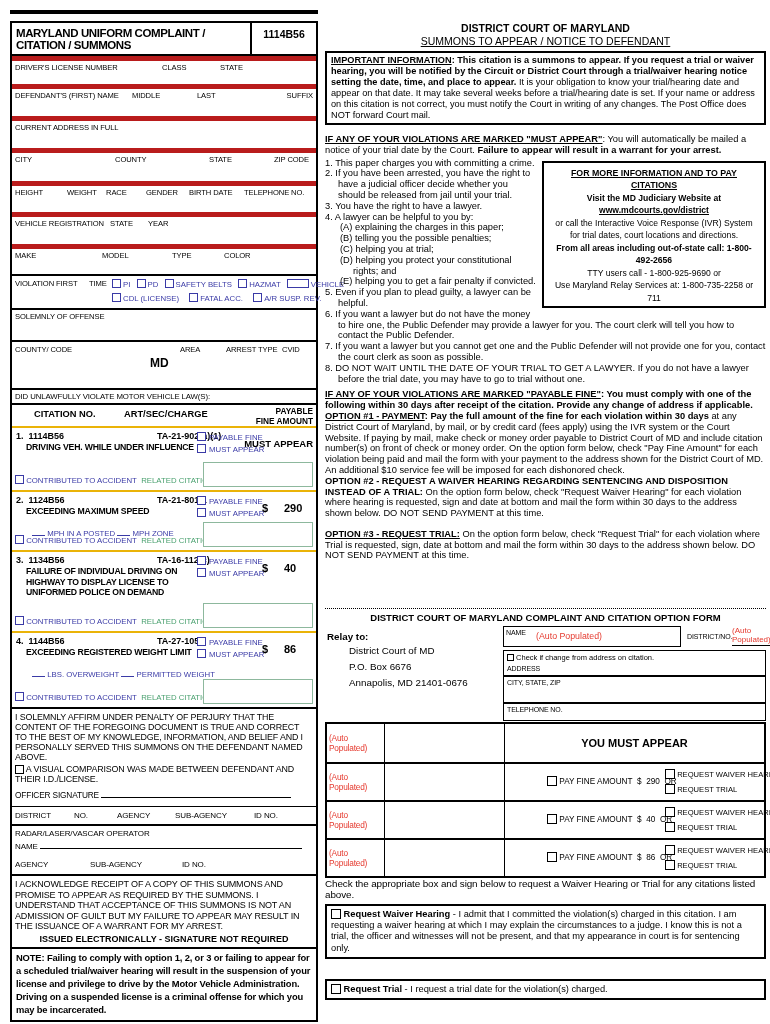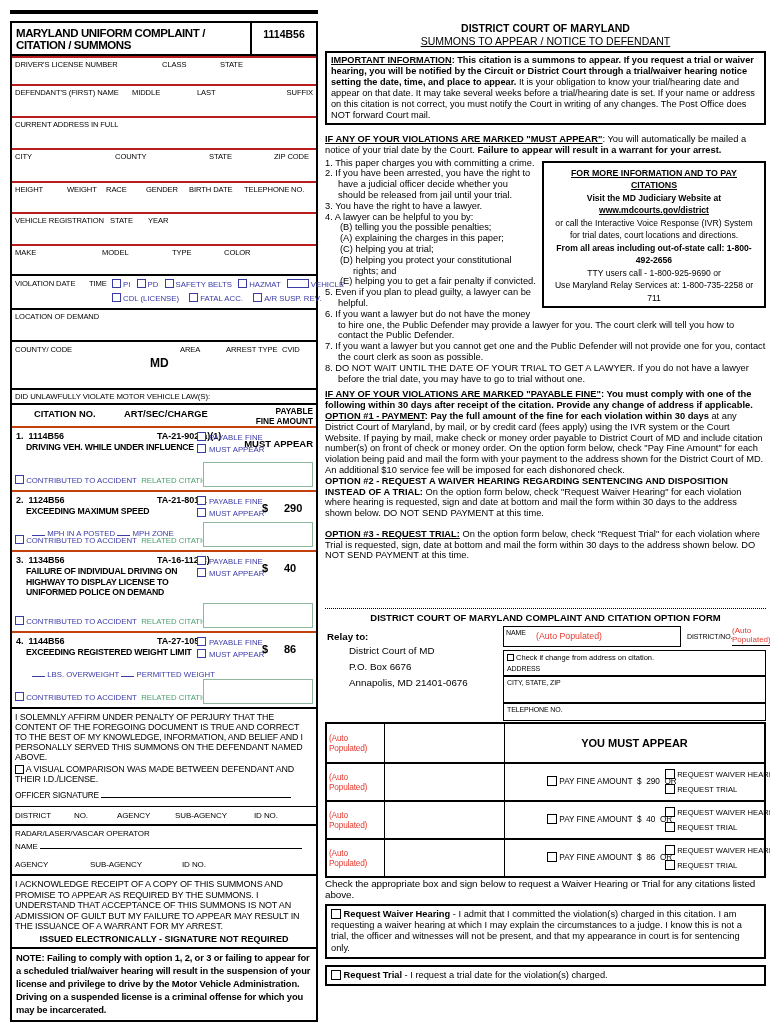--- a/index.html
+++ b/index.html
@@ -7,35 +7,35 @@
   .page { position:relative; width:770px; height:1024px; background:#fff;
           font-family:"Liberation Sans", sans-serif; color:#000; overflow:hidden; }
 
   
   .lcol { position:absolute; left:10px; top:10px; width:308px; }
   .toprule { height:4px; background:#000; margin-bottom:7px; }
   .ltable { border:2px solid #000; }
   .titlerow { display:flex; border-bottom:2px solid #000; }
   .titlecell { flex:1; font-weight:bold; font-size:11.5px; letter-spacing:-0.4px; padding:4px 2px 3px 4px; }
   .titleno { width:66px; border-left:2px solid #000; font-weight:bold; font-size:10.5px; text-align:center; padding-top:5px; }
-  .fr { position:relative; border-top:2px solid #b91c1c; }
+  .fr { position:relative; border-top:5px solid #b91c1c; }
   .fr:first-of-type { border-top:none; }
   .hb { border-top:2px solid #000 !important; }
   .lbl { position:absolute; font-size:7.6px; letter-spacing:-0.1px; white-space:nowrap; }
   .cb { display:inline-block; width:9px; height:9px; border:1.5px solid #3A3AA6; vertical-align:-1px; background:#fff; }
   .cbk { display:inline-block; width:10px; height:10px; border:1.5px solid #000; vertical-align:-2px; background:#fff; }
   .blue { color:#3A3AA6; }
   .green { color:#49A06E; }
   .red { color:#E5392E; }
   .cbline { position:absolute; left:100px; white-space:nowrap; font-size:7.8px; color:#3A3AA6; }
   .cbline .cb { margin-right:2px; }
   .blank { display:inline-block; width:13px; height:8px; border-bottom:1.2px solid #3A3AA6; }
   .thead { position:relative; height:23px; border-top:2px solid #000; }
   .thead .h { position:absolute; font-weight:bold; font-size:9.3px; }
-  .cit { position:relative; border-top:2px solid #c2410c;padding-left:48px; }
+  .cit { position:relative; border-top:2px solid #eab308;padding-left:48px; }
   .cit .l1 { position:absolute; top:3px; left:4px; font-weight:bold; font-size:9px; white-space:nowrap; }
   .cit .code { position:absolute; top:3px; left:145px; font-weight:bold; font-size:9px; }
   .cit .desc { position:absolute; top:14px; left:14px; width:168px; font-weight:bold; font-size:8.7px; line-height:10.5px; letter-spacing:-0.2px; }
   .pair { position:absolute; left:185px; top:4px; font-size:7.8px; color:#3A3AA6; line-height:12px; white-space:nowrap; }
   .pair .cb { margin-right:3px; }
   .finetext { position:absolute; right:3px; top:10px; font-weight:bold; font-size:9.5px; }
   .cur { position:absolute; left:250px; top:10px; font-weight:bold; font-size:11px; }
   .amt { position:absolute; left:272px; top:10px; font-weight:bold; font-size:11px; }
   .contrib { position:absolute; left:3px; bottom:5px; font-size:7.8px; white-space:nowrap; }
   .gbox { position:absolute; right:3px; bottom:3px; width:110px; height:25px; border:1px solid #8DB89D; background:#fff; }
@@ -131,38 +131,38 @@
       </div>
 
       <div class="fr" style="height:30px">
         <span class="lbl" style="left:3px;top:2px">MAKE</span>
         <span class="lbl" style="left:90px;top:2px">MODEL</span>
         <span class="lbl" style="left:160px;top:2px">TYPE</span>
         <span class="lbl" style="left:212px;top:2px">COLOR</span>
       </div>
 
       <div class="fr hb" style="height:34px">
-        <span class="lbl" style="left:3px;top:3px">VIOLATION DATE</span>
+        <span class="lbl" style="left:3px;top:3px">VIOLATION FIRST</span>
         <span class="lbl" style="left:77px;top:3px">TIME</span>
         <span class="cbline" style="top:3px">
           <span class="cb"></span><span>PI</span>
           <span class="cb" style="margin-left:4px"></span><span>PD</span>
           <span class="cb" style="margin-left:4px"></span><span>SAFETY BELTS</span>
           <span class="cb" style="margin-left:4px"></span><span>HAZMAT</span>
           <span class="cb" style="margin-left:4px;width:22px"></span><span>VEHICLE</span>
         </span>
         <span class="cbline" style="top:17px">
           <span class="cb"></span><span>CDL (LICENSE)</span>
           <span class="cb" style="margin-left:8px"></span><span>FATAL ACC.</span>
           <span class="cb" style="margin-left:8px"></span><span>A/R SUSP. REV.</span>
         </span>
       </div>
 
       <div class="fr hb" style="height:32px">
-        <span class="lbl" style="left:3px;top:2px">LOCATION OF DEMAND</span>
+        <span class="lbl" style="left:3px;top:2px">SOLEMNLY OF OFFENSE</span>
       </div>
 
       <div class="fr hb" style="height:48px">
         <span class="lbl" style="left:3px;top:3px">COUNTY/ CODE</span>
         <span class="lbl" style="left:168px;top:3px">AREA</span>
         <span class="lbl" style="left:214px;top:3px">ARREST TYPE</span>
         <span class="lbl" style="left:270px;top:3px">CVID</span>
         <span class="lbl" style="left:138px;top:14px;font-size:12px;font-weight:bold">MD</span>
       </div>
 
@@ -294,22 +294,22 @@
           <div class="b"><span>Visit the MD Judiciary Website at </span><span class="bu">www.mdcourts.gov/district</span></div>
           <div>or call the Interactive Voice Response (IVR) System for trial dates, court locations and directions.</div>
           <div class="b">From all areas including out-of-state call: 1-800-492-2656</div>
           <div>TTY users call  -  1-800-925-9690 or</div>
           <div>Use Maryland Relay Services at:  1-800-735-2258 or 711</div>
         </div>
         <div class="li">1. This paper charges you with committing a crime.</div>
         <div class="li">2. If you have been arrested, you have the right to have a judicial officer decide whether you should be released from jail until your trial.</div>
         <div class="li">3. You have the right to have a lawyer.</div>
         <div class="li">4. A lawyer can be helpful to you by:</div>
+        <div class="lis">(A)  explaining the charges in this paper;</div>
         <div class="lis">(B)  telling you the possible penalties;</div>
-        <div class="lis">(A)  explaining the charges in this paper;</div>
         <div class="lis">(C)  helping you at trial;</div>
         <div class="lis">(D)  helping you protect your constitutional rights; and</div>
         <div class="lis">(E)  helping you to get a fair penalty if convicted.</div>
         <div class="li">5. Even if you plan to plead guilty, a lawyer can be helpful.</div>
         <div class="li">6. If you want a lawyer but do not have the money to hire one, the Public Defender may provide a lawyer for you. The court clerk will tell you how to contact the Public Defender.</div>
         <div class="li">7. If you want a lawyer but you cannot get one and the Public Defender will not provide one for you, contact the court clerk as soon as possible.</div>
         <div class="li">8. DO NOT WAIT UNTIL THE DATE OF YOUR TRIAL TO GET A LAWYER. If you do not have a lawyer before the trial date, you may have to go to trial without one.</div>
       </div>
 
       <div class="sect" style="margin-top:5px">
@@ -402,21 +402,21 @@
           </div>
         </div>
       </div>
 
       <div class="instr">Check the appropriate box and sign below  to request a Waiver Hearing or Trial  for any citations listed above.</div>
 
       <div class="reqbox">
         <span class="cbk"></span>&nbsp;<span class="b">Request Waiver Hearing</span><span> - I admit that I committed the violation(s) charged in this citation. I am requesting a waiver hearing at which I may explain the circumstances to a judge. I know this is not a trial, the officer and witnesses will not be present, and that my appearance in court is for sentencing only.</span>
       </div>
 
-      <div class="reqbox" style="margin-top:6px">
+      <div class="reqbox" style="margin-top:20px">
         <span class="cbk"></span>&nbsp;<span class="b">Request Trial</span><span> - I request a trial date for the violation(s) charged.</span>
       </div>
 
       <div class="sigarea">
         
         
         
         
       </div>
     </div>

